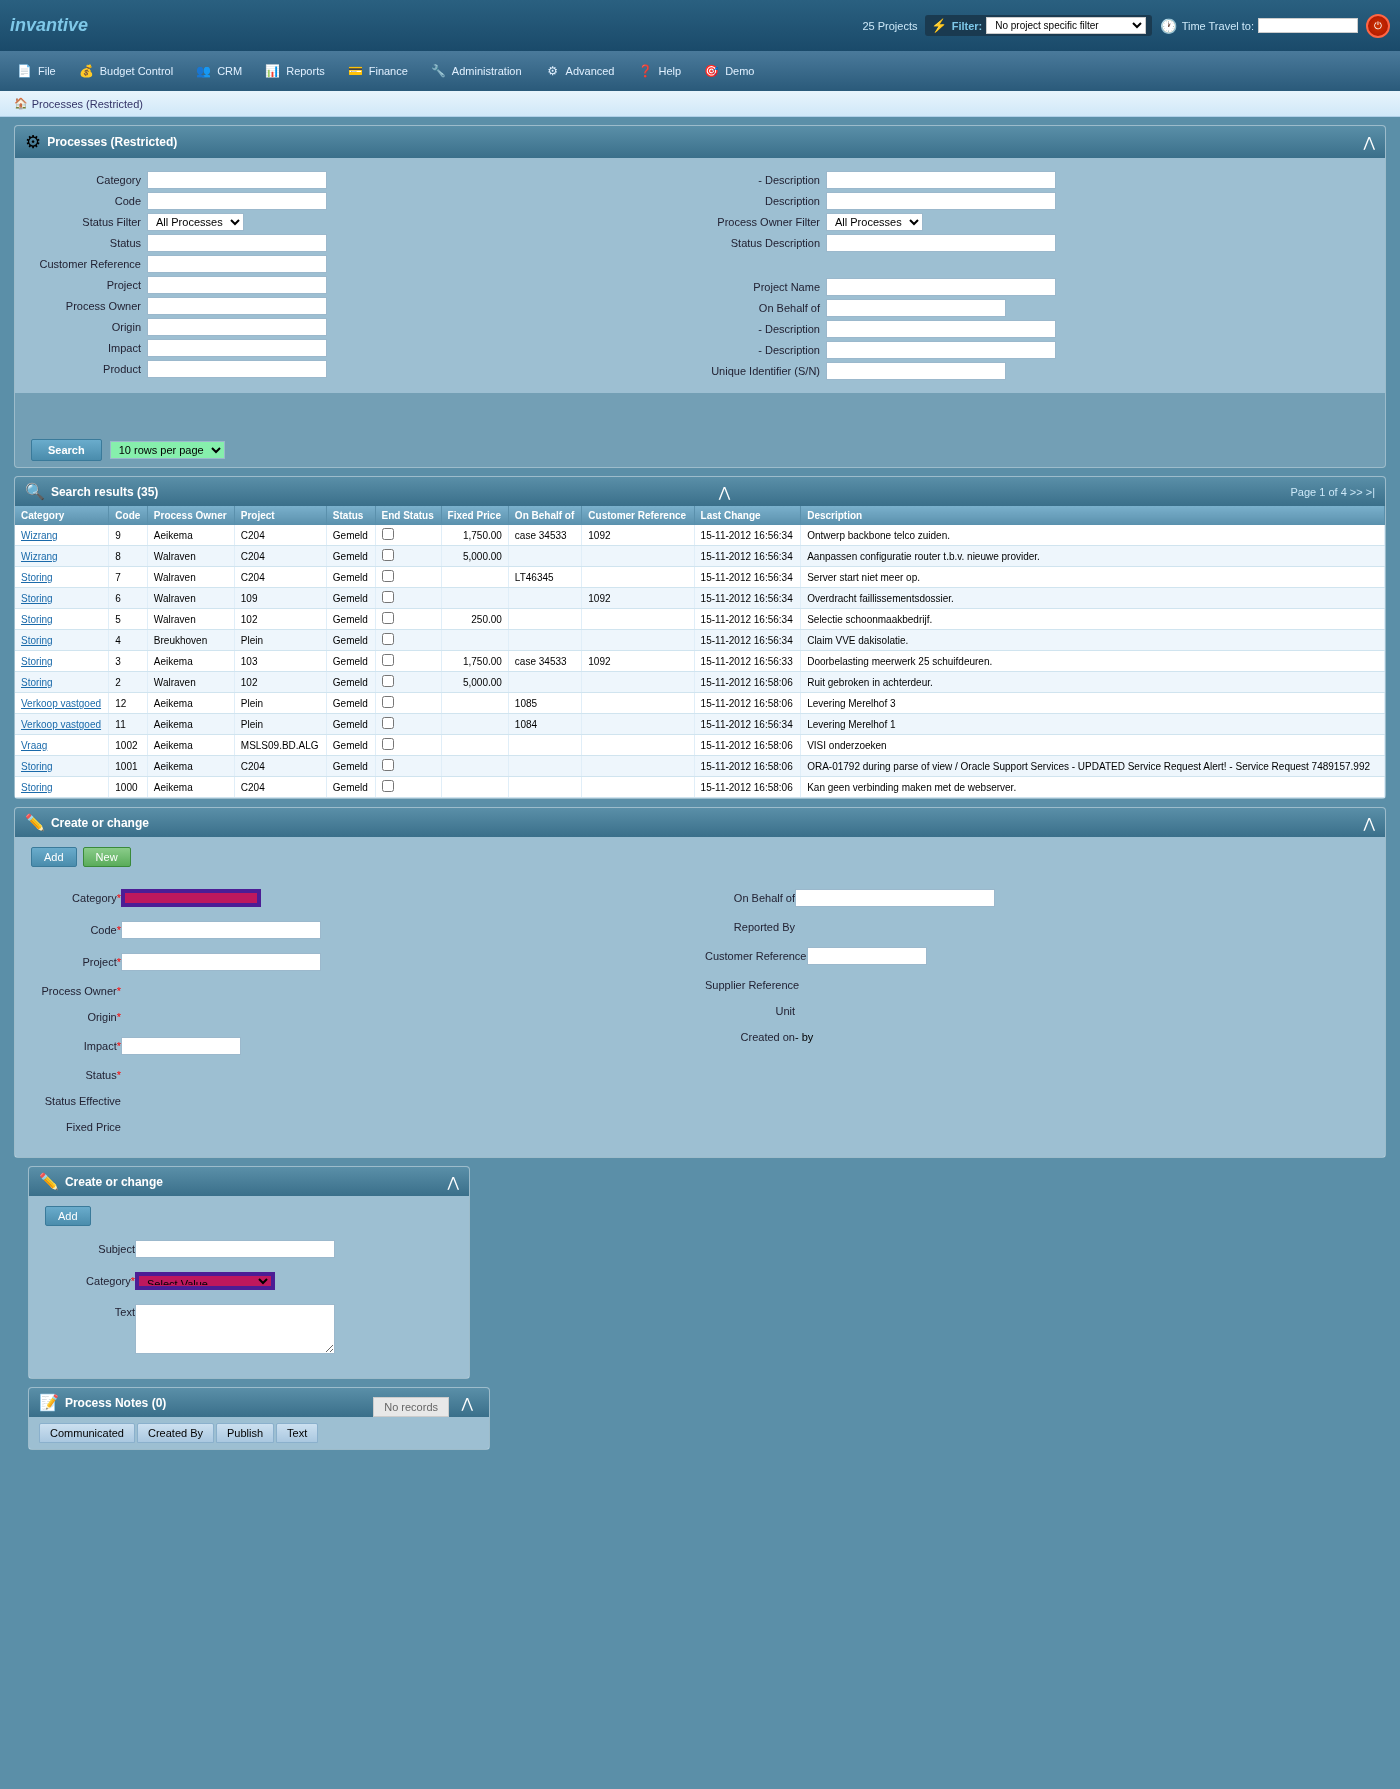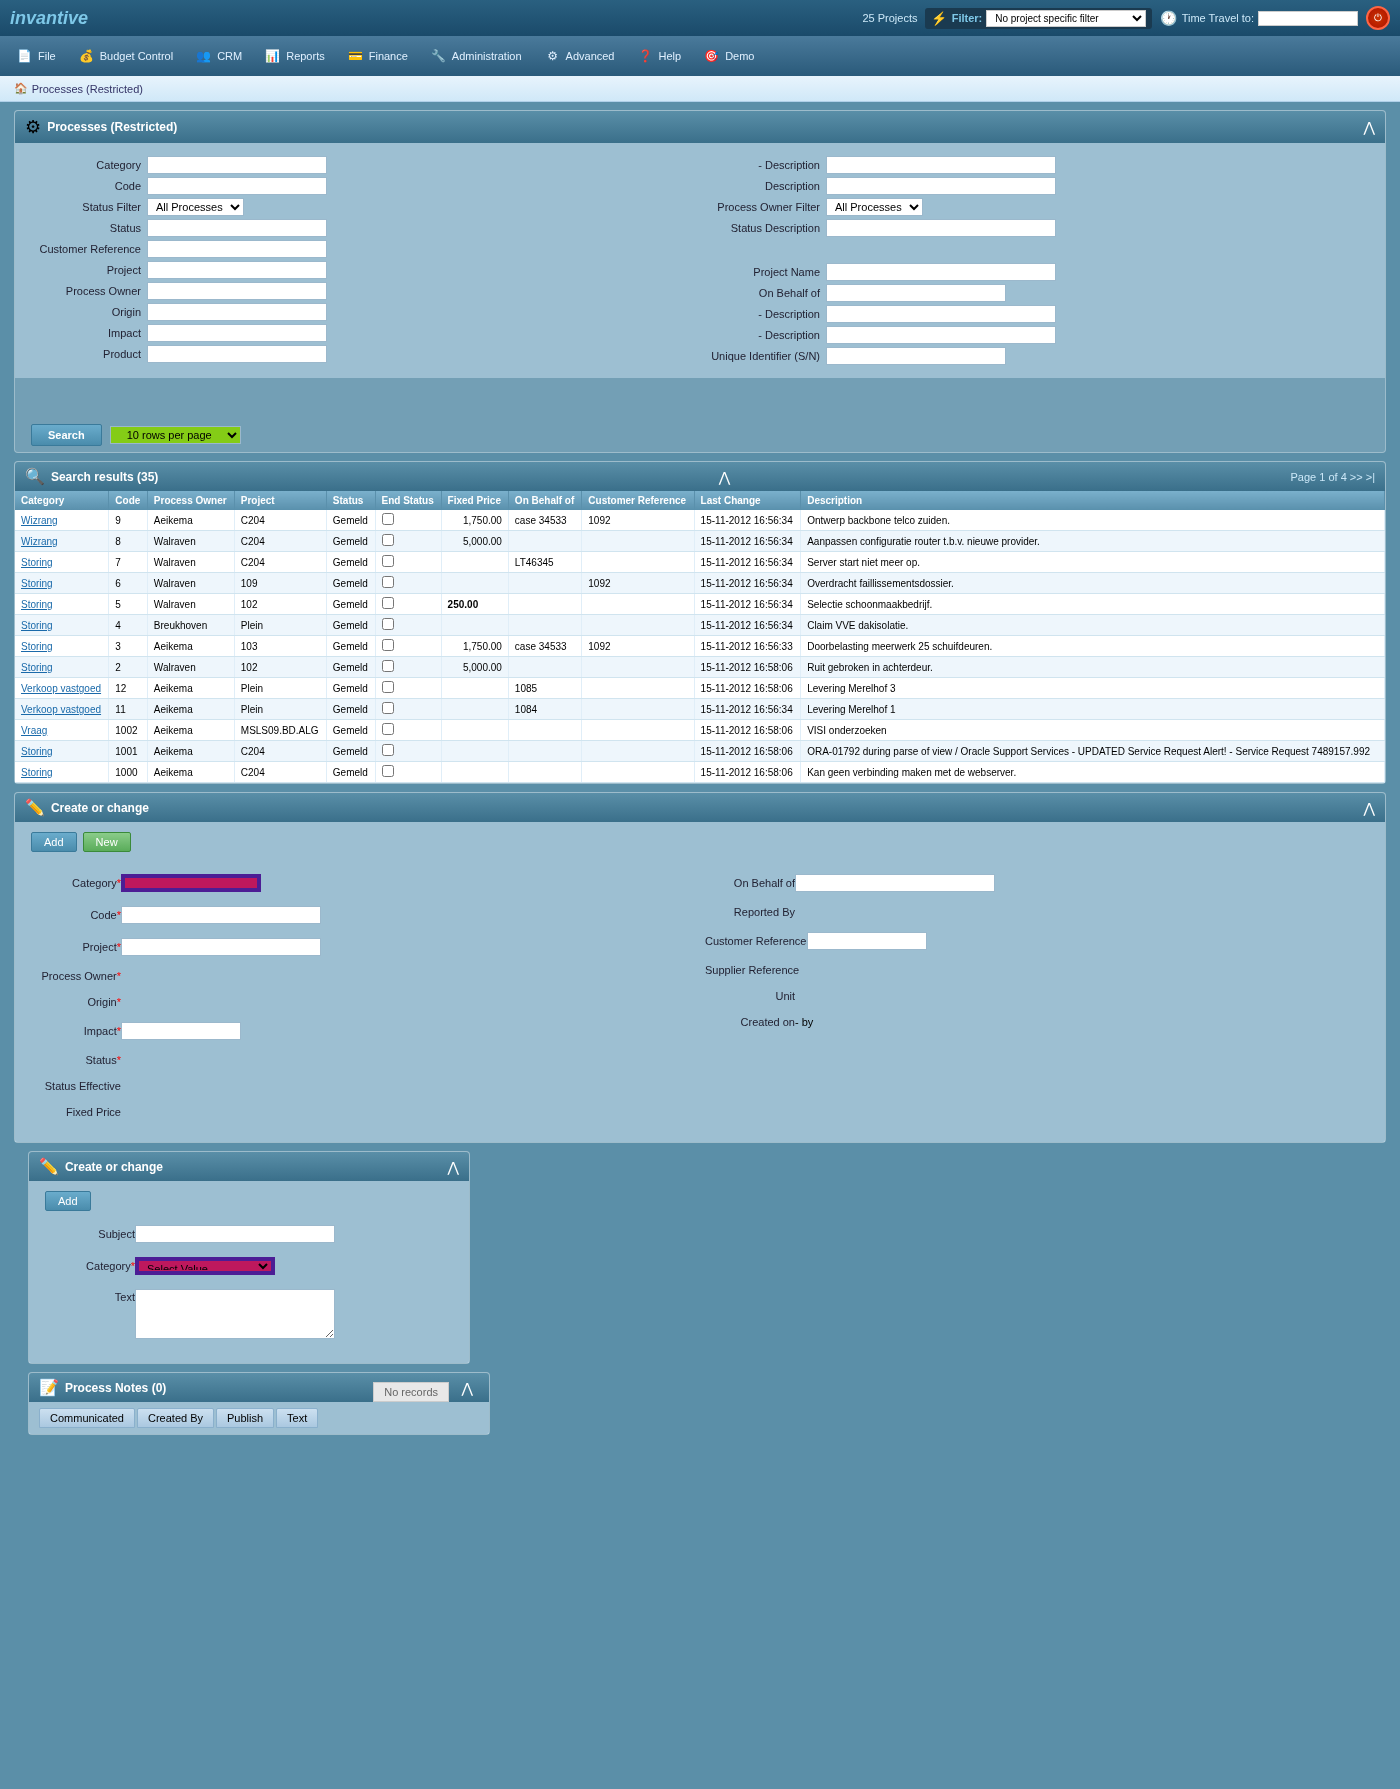--- a/index.html
+++ b/index.html
@@ -1,19 +1,19 @@
 <!DOCTYPE html>
 <html><head>
   <meta charset="utf-8">
   <style>
     * { box-sizing: border-box; margin: 0; padding: 0; }
     body { font-family: Arial, sans-serif; font-size: 11px; background: #5b8fa8; min-width: 1400px; }
 
     
-    .top-bar { background: linear-gradient(to bottom, #2a6080, #1a4a6a); height: 36px; display: flex; align-items: center; justify-content: space-between; padding: 0 10px; }
+    .top-bar { background: linear-gradient(to bottom, #2a6080, #1a4a6a); height: 51px; display: flex; align-items: center; justify-content: space-between; padding: 0 10px; }
     .top-bar-left { display: flex; align-items: center; gap: 8px; }
     .logo { color: #7ec8e8; font-size: 18px; font-weight: bold; font-style: italic; }
     .top-bar-right { display: flex; align-items: center; gap: 8px; }
     .projects-label { color: #cce8f8; font-size: 11px; }
     .filter-section { display: flex; align-items: center; gap: 4px; background: #1a3a50; border-radius: 3px; padding: 2px 6px; }
     .filter-label { color: #7ec8e8; font-size: 11px; font-weight: bold; }
     .filter-select { background: white; border: 1px solid #ccc; font-size: 10px; padding: 1px 4px; min-width: 160px; }
     .time-travel { display: flex; align-items: center; gap: 4px; }
     .time-travel-label { color: #cce8f8; font-size: 11px; }
     .time-travel-input { background: white; border: 1px solid #ccc; font-size: 10px; padding: 1px 4px; width: 100px; }
@@ -37,21 +37,21 @@
     
     .form-area { background: rgba(220,240,255,0.4); padding: 10px 16px; }
     .form-grid { display: grid; grid-template-columns: 1fr 1fr; gap: 4px 20px; }
     .form-row { display: flex; align-items: center; gap: 6px; margin: 3px 0; }
     .form-label { color: #223; font-size: 11px; text-align: right; min-width: 110px; flex-shrink: 0; }
     .form-input { border: 1px solid #9bb8cc; background: white; padding: 2px 4px; font-size: 11px; width: 180px; height: 18px; }
     .form-input-long { width: 230px; }
     .form-select { border: 1px solid #9bb8cc; background: white; padding: 1px 4px; font-size: 11px; height: 18px; }
     .form-actions { padding: 6px 16px; display: flex; align-items: center; gap: 8px; margin-top: 40px; }
     .btn-search { background: linear-gradient(to bottom, #6aaccc, #4a8cac); color: white; border: 1px solid #3a7a9a; padding: 4px 16px; font-size: 11px; font-weight: bold; cursor: pointer; border-radius: 2px; }
-    .rows-select { border: 1px solid #9bb8cc; background: #84cc16; padding: 1px 12px; font-size: 11px; }
+    .rows-select { border: 1px solid #9bb8cc; background: #86efac; padding: 1px 4px; font-size: 11px; }
 
     
     .results-section { background: rgba(255,255,255,0.15); margin: 8px 14px; border-radius: 4px; border: 1px solid rgba(255,255,255,0.3); }
     .results-header { background: linear-gradient(to bottom, #5a8fa8, #3a6f8a); padding: 5px 10px; display: flex; align-items: center; gap: 6px; border-radius: 4px 4px 0 0; }
     .results-title { color: white; font-size: 12px; font-weight: bold; }
     .pagination { margin-left: auto; color: #cce8f8; font-size: 11px; }
 
     
     .results-table { width: 100%; border-collapse: collapse; background: white; font-size: 10px; }
     .results-table th { background: linear-gradient(to bottom, #7ab0cc, #5a90ac); color: white; padding: 4px 6px; text-align: left; border-right: 1px solid #5a90ac; font-size: 10px; white-space: nowrap; }
@@ -335,21 +335,21 @@
     <td>15-11-2012 16:56:34</td>
     <td>Overdracht faillissementsdossier.</td>
   </tr>
           <tr>
     <td><span class="link-cell">Storing</span></td>
     <td>5</td>
     <td>Walraven</td>
     <td>102</td>
     <td>Gemeld</td>
     <td><input type="checkbox" style="width: 12px; height: 12px;"></td>
-    <td style="font-weight:bold;">250.00</td>
+    <td style="text-align:right;">250.00</td>
     <td></td>
     <td></td>
     <td>15-11-2012 16:56:34</td>
     <td>Selectie schoonmaakbedrijf.</td>
   </tr>
           <tr>
     <td><span class="link-cell">Storing</span></td>
     <td>4</td>
     <td>Breukhoven</td>
     <td>Plein</td>

